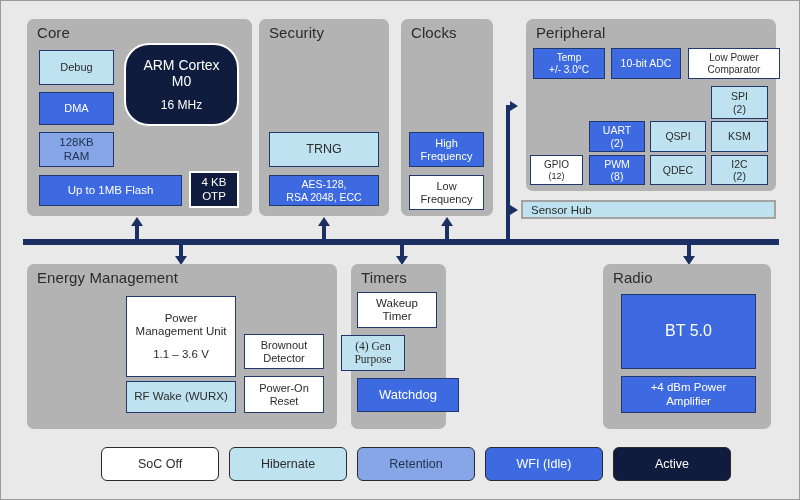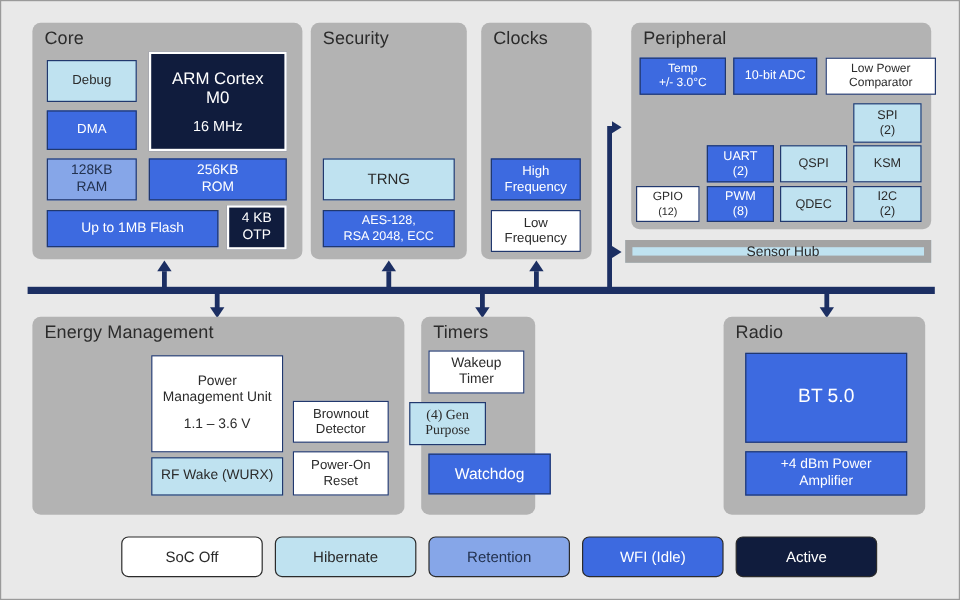--- a/index.html
+++ b/index.html
@@ -98,27 +98,26 @@
   .arrow-right {
     border-top: 5px solid transparent;
     border-bottom: 5px solid transparent;
     border-left: 8px solid #1c2f63;
   }
   
   .sensorhub {
     position: absolute;
     box-sizing: border-box;
     background: #bfe2f0;
-    border: 6px solid #a3a3a3;
+    border: 2px solid #a3a3a3;
     display: flex;
     align-items: center;
     padding-left: 8px;
     font-size: 11.5px;
     color: #2b2b2b;
-    justify-content: center;
   }
   
   .legend-item {
     position: absolute;
     box-sizing: border-box;
     border-radius: 6px;
     border: 1.5px solid #2b2b2b;
     display: flex;
     align-items: center;
     justify-content: center;
@@ -132,33 +131,29 @@
 
   <div class="group" style="left:26px; top:18px; width:225px; height:197px;">
     <div class="group-title">Core</div>
   </div>
   <div class="blk s-hibernate" style="left:38px; top:49px; width:75px; height:35px;">
     <span class="ln">Debug</span>
   </div>
   <div class="blk s-wfi" style="left:38px; top:91px; width:75px; height:33px;">
     <span class="ln">DMA</span>
   </div>
-  <div class="blk s-active" style="left:123px; top:42px; width:115px; height:83px; font-size:14px;">
+  <div class="blk s-active" style="left:123px; top:42px; width:115px; height:83px; font-size:14px;border-radius:25px;">
     <span class="ln">ARM Cortex</span>
     <span class="ln">M0</span>
     <span class="ln" style="height:10px"></span>
     <span class="ln" style="font-size:12px">16 MHz</span>
   </div>
   <div class="blk s-retention" style="left:38px; top:131px; width:75px; height:35px; font-size:11.5px;">
     <span class="ln">128KB</span>
     <span class="ln">RAM</span>
-  </div>
-  <div class="blk s-wfi" style="left:123px; top:131px; width:115px; height:35px; font-size:11.5px;">
-    <span class="ln">256KB</span>
-    <span class="ln">ROM</span>
   </div>
   <div class="blk s-wfi" style="left:38px; top:174px; width:143px; height:31px; font-size:11.5px;">
     <span class="ln">Up to 1MB Flash</span>
   </div>
   <div class="blk s-active" style="left:188px; top:170px; width:50px; height:37px; font-size:11.5px;">
     <span class="ln">4 KB</span>
     <span class="ln">OTP</span>
   </div>
 
   <div class="group" style="left:258px; top:18px; width:130px; height:197px;padding-left:44px;">

